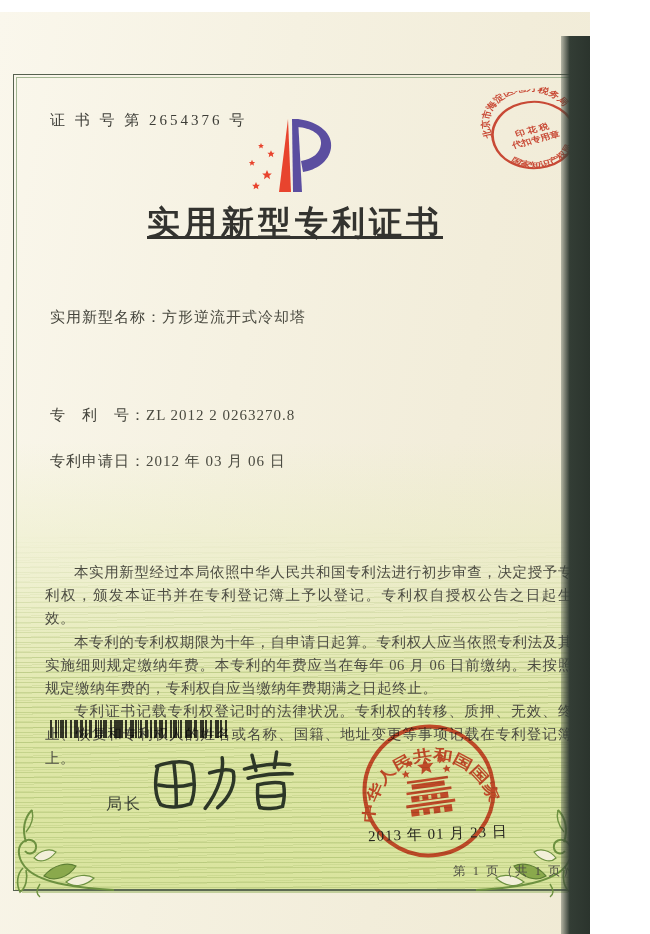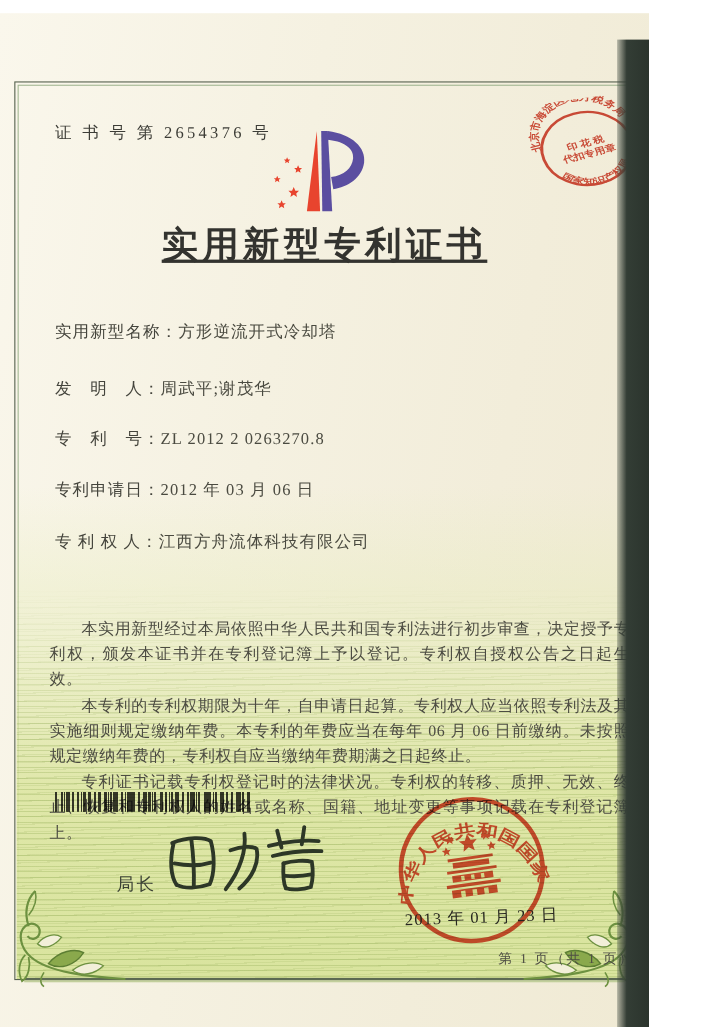--- a/index.html
+++ b/index.html
@@ -31,21 +31,21 @@
   .bottom-rule { position:absolute; left:22px; top:877px; width:546px; height:0;
       border-top:2px solid #5c6a52; box-shadow:0 2px 0 #c2cf9c; }
 
   .cert-no { position:absolute; left:50px; top:99px; font-size:15px; letter-spacing:3px;
              color:#3d3d37; white-space:nowrap; }
 
   .title { position:absolute; left:13px; top:189px; width:564px; text-align:center;
            font-size:33px; font-weight:bold; letter-spacing:4px; color:#33332f;text-decoration:underline; }
 
   .field { position:absolute; left:50px; font-size:15px; color:#44443c; white-space:nowrap;
-           letter-spacing:1px; }
+           letter-spacing:1px;margin-top:16px; }
   .field .val { color:#4a4a40; }
 
   .paras { position:absolute; left:45px; top:549px; width:528px; font-size:14.5px;
            line-height:23.2px; color:#4c4c42; text-align:justify; letter-spacing:0.6px; }
   .paras p { text-indent:2em; }
 
   .barcode { position:absolute; left:50px; top:708px; width:179px; height:18px; opacity:.88;
       mix-blend-mode:multiply;
       background:
         repeating-linear-gradient(90deg,#20201e 0 2px,transparent 2px 5px),
@@ -115,24 +115,22 @@
         <textPath href="#taxBot" startOffset="8" textLength="72" lengthAdjust="spacingAndGlyphs">国家知识产权局</textPath>
       </text>
       <text x="55" y="52" font-size="9.6" font-weight="bold" text-anchor="middle">印 花 税</text>
       <text x="55" y="64" font-size="9.6" font-weight="bold" text-anchor="middle">代扣专用章</text>
     </g>
   </svg>
 
   <div class="title">实用新型专利证书</div>
 
   <div class="field" style="top:280px"><span>实用新型名称：</span><span class="val">方形逆流开式冷却塔</span></div>
-  <div class="field" style="top:332px"><span>发　明　人：</span><span class="val">周武平;谢茂华</span></div>
   <div class="field" style="top:378px"><span>专　利　号：</span><span class="val">ZL 2012 2 0263270.8</span></div>
   <div class="field" style="top:424px"><span>专利申请日：</span><span class="val">2012 年 03 月 06 日</span></div>
-  <div class="field" style="top:471px"><span>专 利 权 人：</span><span class="val">江西方舟流体科技有限公司</span></div>
 
   <div class="paras">
     <p>本实用新型经过本局依照中华人民共和国专利法进行初步审查，决定授予专利权，颁发本证书并在专利登记簿上予以登记。专利权自授权公告之日起生效。</p>
     <p>本专利的专利权期限为十年，自申请日起算。专利权人应当依照专利法及其实施细则规定缴纳年费。本专利的年费应当在每年 06 月 06 日前缴纳。未按照规定缴纳年费的，专利权自应当缴纳年费期满之日起终止。</p>
     <p>专利证书记载专利权登记时的法律状况。专利权的转移、质押、无效、终止、恢复和专利权人的姓名或名称、国籍、地址变更等事项记载在专利登记簿上。</p>
   </div>
 
   <div class="barcode"></div>
 
   <div class="director">局长</div>

